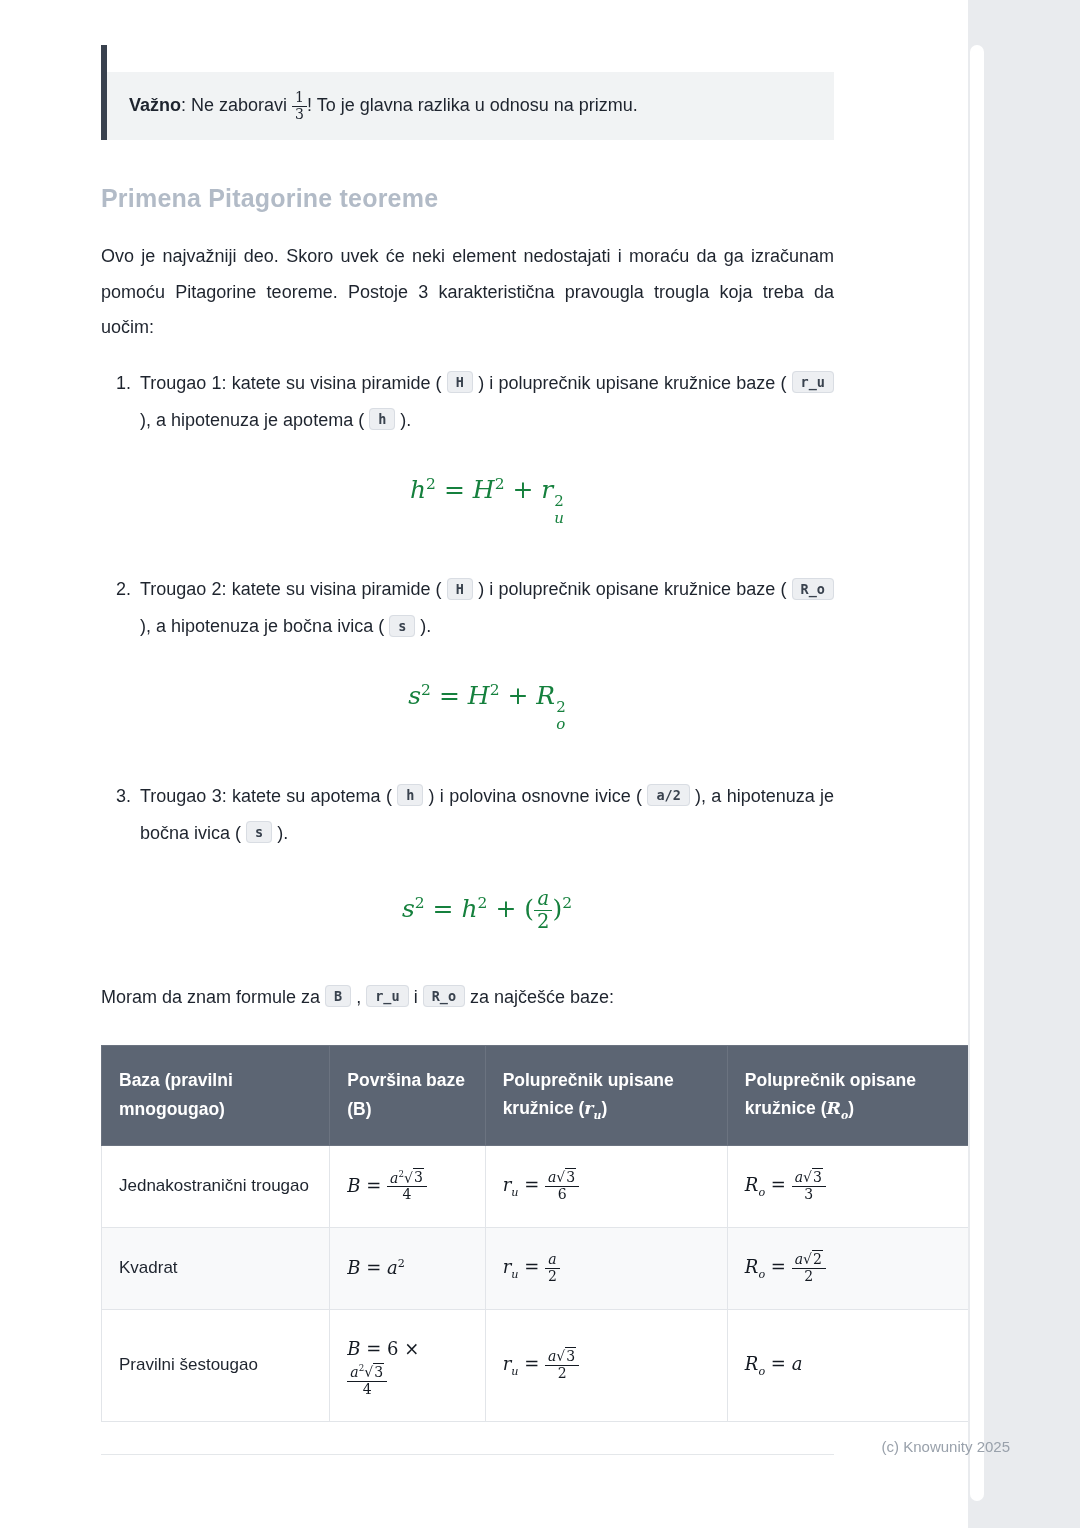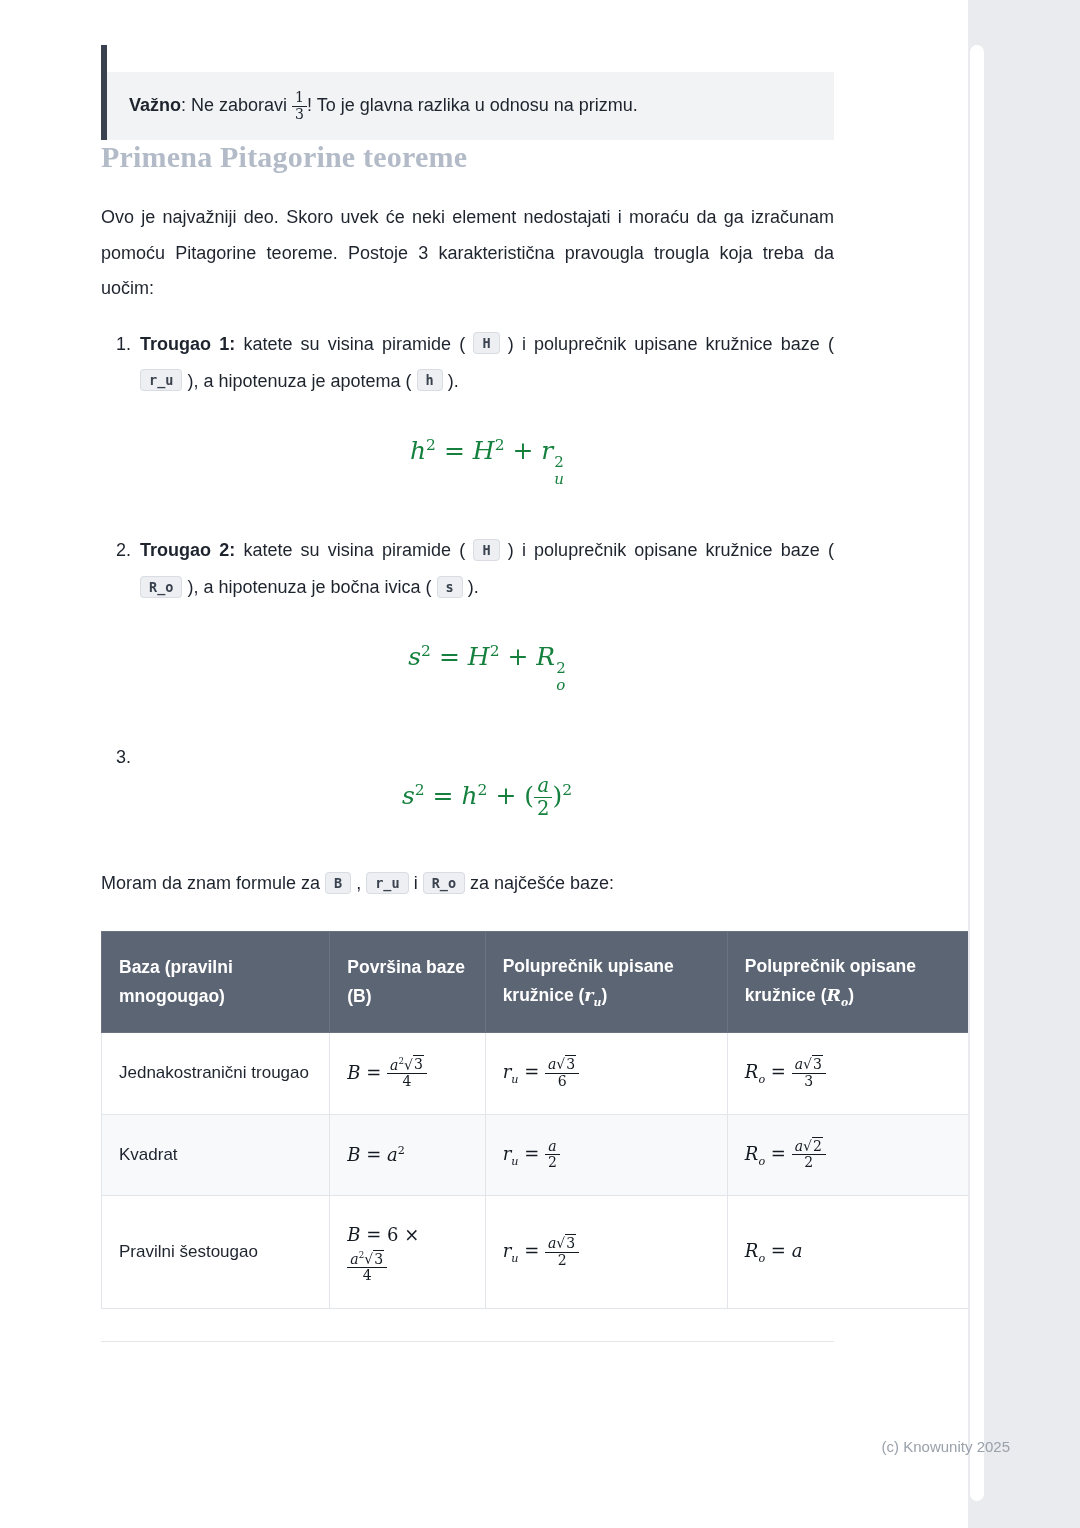--- a/index.html
+++ b/index.html
@@ -27,30 +27,30 @@
   .frac { display:inline-flex; flex-direction:column; text-align:center; vertical-align:middle; line-height:1.12; font-size:0.78em; }
   .frac .num { display:block; border-bottom:1.2px solid currentColor; padding:0 3px; }
   .frac .den { display:block; padding:0 3px; }
   sup { font-size:0.62em; }
   sub, .vsub { font-size:0.62em; }
   .ss { display:inline-flex; flex-direction:column; align-items:flex-start; font-size:0.6em; line-height:1.15; vertical-align:-0.5em; margin-left:1px; }
   .sqrt { white-space:nowrap; }
   .sqrt .rad { border-top:1.2px solid currentColor; padding:0 1px; }
 
   
-  .section-heading { font-size:30px; font-weight:700; color:#b2bbc7; letter-spacing:0.2px;font-family:Liberation Serif, serif; }
+  .section-heading { margin-top:44px; font-size:25px; font-weight:700; color:#b2bbc7; letter-spacing:0.2px; }
   .intro { margin-top:26px; font-size:18px; line-height:1.95; text-align:justify; }
 
   
   .tri-list { margin-top:20px; }
   .tri-item { display:flex; font-size:18px; }
   .tri-num { flex:none; width:30px; text-align:right; margin-right:9px; line-height:2.06; }
   .tri-body { flex:1; }
   .tri-text { line-height:2.06; text-align:justify; }
-  .tri-text strong { font-weight:700; }
+  .tri-text strong { font-weight:400; }
 
   .code {
     font-family:"DejaVu Sans Mono","Liberation Mono",monospace;
     font-size:13.5px; font-weight:700; color:#39424e;
     background:#edeff2; border:1px solid #d9dde3; border-radius:4px;
     padding:2px 8px; vertical-align:1.5px; white-space:nowrap;
   }
 
   .formula { text-align:center; font-size:25px; margin:36px 0 44px; color:#15803d; }
 
@@ -115,20 +115,21 @@
           <div class="formula"><i>s</i><sup>2</sup> = <i>H</i><sup>2</sup> + <i>R</i><span class="ss">
                 <span class="ss-top">2</span>
                 <span class="ss-bot"><i>o</i></span>
               </span></div>
         </div>
       </div>
 
       <div class="tri-item">
         <span class="tri-num">3.</span>
         <div class="tri-body">
+          <p class="tri-text"><strong>Trougao 3:</strong> katete su apotema ( <span class="code">h</span> ) i polovina osnovne ivice ( <span class="code">a/2</span> ), a hipotenuza je bočna ivica ( <span class="code">s</span> ).</p>
           <div class="formula"><i>s</i><sup>2</sup> = <i>h</i><sup>2</sup> + (<span class="frac">
                 <span class="num"><i>a</i></span>
                 <span class="den">2</span>
               </span>)<sup>2</sup></div>
         </div>
       </div>
 
     </div>
 
     <p class="note">Moram da znam formule za <span class="code">B</span> , <span class="code">r_u</span> i <span class="code">R_o</span> za najčešće baze:</p>

